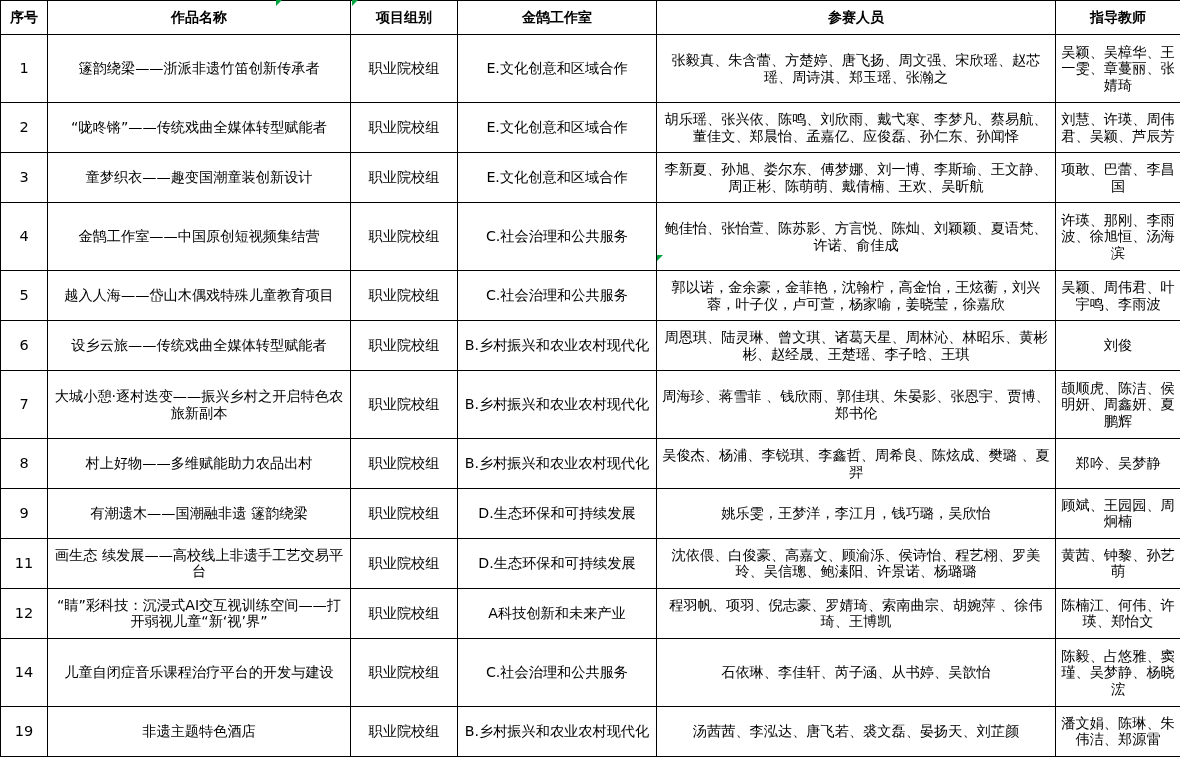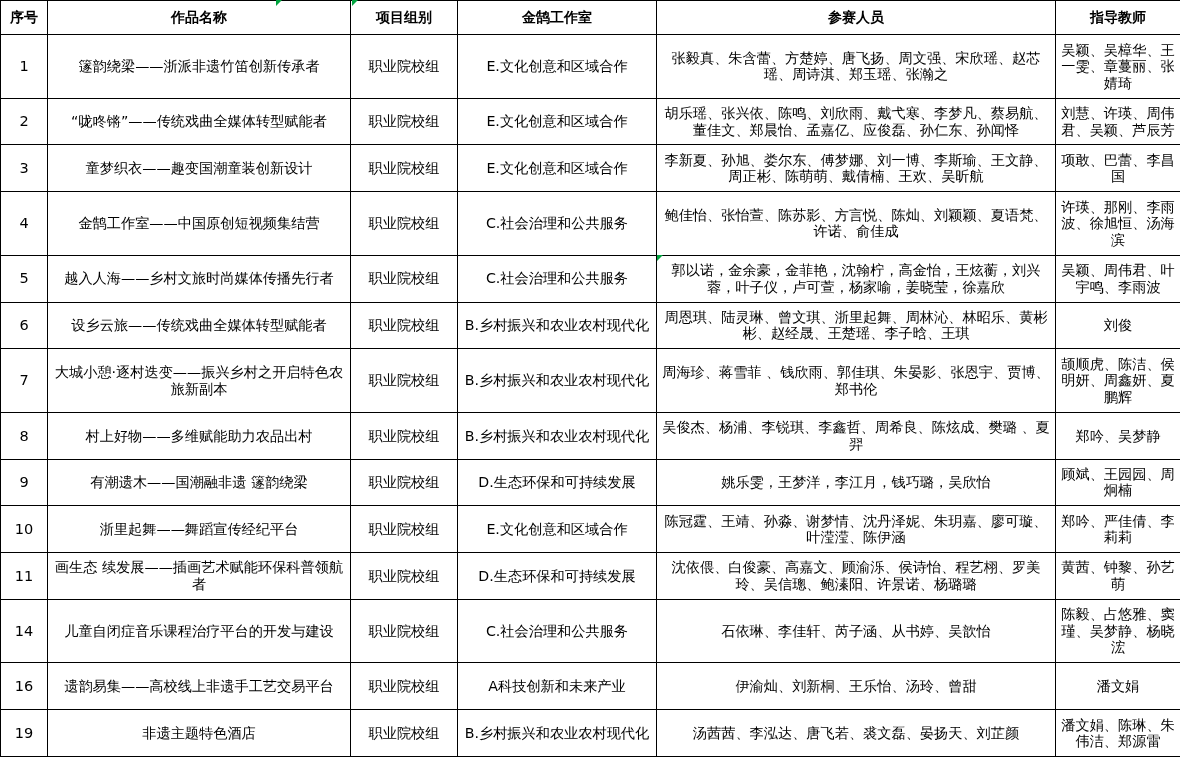--- a/index.html
+++ b/index.html
@@ -100,33 +100,33 @@
     <td class="c-seq">4</td>
     <td class="c-title">金鹄工作室——中国原创短视频集结营</td>
     <td class="c-group">职业院校组</td>
     <td class="c-category">C.社会治理和公共服务</td>
     <td class="c-participants">鲍佳怡、张怡萱、陈苏影、方言悦、陈灿、刘颖颖、夏语梵、许诺、俞佳成</td>
     <td class="c-teachers">许瑛、那刚、李雨波、徐旭恒、汤海滨</td>
   </tr>
 
   <tr>
     <td class="c-seq">5</td>
-    <td class="c-title">越入人海——乡村文旅时尚媒体传播先行者</td>
+    <td class="c-title">越入人海——岱山木偶戏特殊儿童教育项目</td>
     <td class="c-group">职业院校组</td>
     <td class="c-category">C.社会治理和公共服务</td>
     <td class="c-participants">郭以诺，金余豪，金菲艳，沈翰柠，高金怡，王炫蘅，刘兴蓉，叶子仪，卢可萱，杨家喻，姜晓莹，徐嘉欣</td>
     <td class="c-teachers">吴颖、周伟君、叶宇鸣、李雨波</td>
   </tr>
 
   <tr>
     <td class="c-seq">6</td>
     <td class="c-title">设乡云旅——传统戏曲全媒体转型赋能者</td>
     <td class="c-group">职业院校组</td>
     <td class="c-category">B.乡村振兴和农业农村现代化</td>
-    <td class="c-participants">周恩琪、陆灵琳、曾文琪、浙里起舞、周林沁、林昭乐、黄彬彬、赵经晟、王楚瑶、李子晗、王琪</td>
+    <td class="c-participants">周恩琪、陆灵琳、曾文琪、诸葛天星、周林沁、林昭乐、黄彬彬、赵经晟、王楚瑶、李子晗、王琪</td>
     <td class="c-teachers">刘俊</td>
   </tr>
 
   <tr>
     <td class="c-seq">7</td>
     <td class="c-title">大城小憩·逐村迭变——振兴乡村之开启特色农旅新副本</td>
     <td class="c-group">职业院校组</td>
     <td class="c-category">B.乡村振兴和农业农村现代化</td>
     <td class="c-participants">周海珍、蒋雪菲 、钱欣雨、郭佳琪、朱晏影、张恩宇、贾博、郑书伦</td>
     <td class="c-teachers">颉顺虎、陈洁、侯明妍、周鑫妍、夏鹏辉</td>
@@ -143,58 +143,50 @@
 
   <tr>
     <td class="c-seq">9</td>
     <td class="c-title">有潮遗木——国潮融非遗 篴韵绕梁</td>
     <td class="c-group">职业院校组</td>
     <td class="c-category">D.生态环保和可持续发展</td>
     <td class="c-participants">姚乐雯，王梦洋，李江月，钱巧璐，吴欣怡</td>
     <td class="c-teachers">顾斌、王园园、周炯楠</td>
   </tr>
 
-  <tr>
-    <td class="c-seq">10</td>
-    <td class="c-title">浙里起舞——舞蹈宣传经纪平台</td>
-    <td class="c-group">职业院校组</td>
-    <td class="c-category">E.文化创意和区域合作</td>
-    <td class="c-participants">陈冠霆、王靖、孙淼、谢梦情、沈丹泽妮、朱玥嘉、廖可璇、叶滢滢、陈伊涵</td>
-    <td class="c-teachers">郑吟、严佳倩、李莉莉</td>
-  </tr>
 
   <tr>
     <td class="c-seq">11</td>
-    <td class="c-title">画生态 续发展——插画艺术赋能环保科普领航者</td>
+    <td class="c-title">画生态 续发展——高校线上非遗手工艺交易平台</td>
     <td class="c-group">职业院校组</td>
     <td class="c-category">D.生态环保和可持续发展</td>
     <td class="c-participants">沈依偎、白俊豪、高嘉文、顾渝泺、侯诗怡、程艺栩、罗美玲、吴信璁、鲍溱阳、许景诺、杨璐璐</td>
     <td class="c-teachers">黄茜、钟黎、孙艺萌</td>
   </tr>
 
+  <tr>
+    <td class="c-seq">12</td>
+    <td class="c-title">“睛”彩科技：沉浸式AI交互视训练空间——打开弱视儿童“新‘视’界”</td>
+    <td class="c-group">职业院校组</td>
+    <td class="c-category">A科技创新和未来产业</td>
+    <td class="c-participants">程羽帆、项羽、倪志豪、罗婧琦、索南曲宗、胡婉萍 、徐伟琦、王博凯</td>
+    <td class="c-teachers">陈楠江、何伟、许瑛、郑怡文</td>
+  </tr>
 
   <tr>
     <td class="c-seq">14</td>
     <td class="c-title">儿童自闭症音乐课程治疗平台的开发与建设</td>
     <td class="c-group">职业院校组</td>
     <td class="c-category">C.社会治理和公共服务</td>
     <td class="c-participants">石依琳、李佳轩、芮子涵、从书婷、吴歆怡</td>
     <td class="c-teachers">陈毅、占悠雅、窦瑾、吴梦静、杨晓浤</td>
   </tr>
 
 
 
-  <tr>
-    <td class="c-seq">16</td>
-    <td class="c-title">遗韵易集——高校线上非遗手工艺交易平台</td>
-    <td class="c-group">职业院校组</td>
-    <td class="c-category">A科技创新和未来产业</td>
-    <td class="c-participants">伊渝灿、刘新桐、王乐怡、汤玲、曾甜</td>
-    <td class="c-teachers">潘文娟</td>
-  </tr>
 
 
 
   <tr>
     <td class="c-seq">19</td>
     <td class="c-title">非遗主题特色酒店</td>
     <td class="c-group">职业院校组</td>
     <td class="c-category">B.乡村振兴和农业农村现代化</td>
     <td class="c-participants">汤茜茜、李泓达、唐飞若、裘文磊、晏扬天、刘芷颜</td>
     <td class="c-teachers">潘文娟、陈琳、朱伟洁、郑源雷</td>

